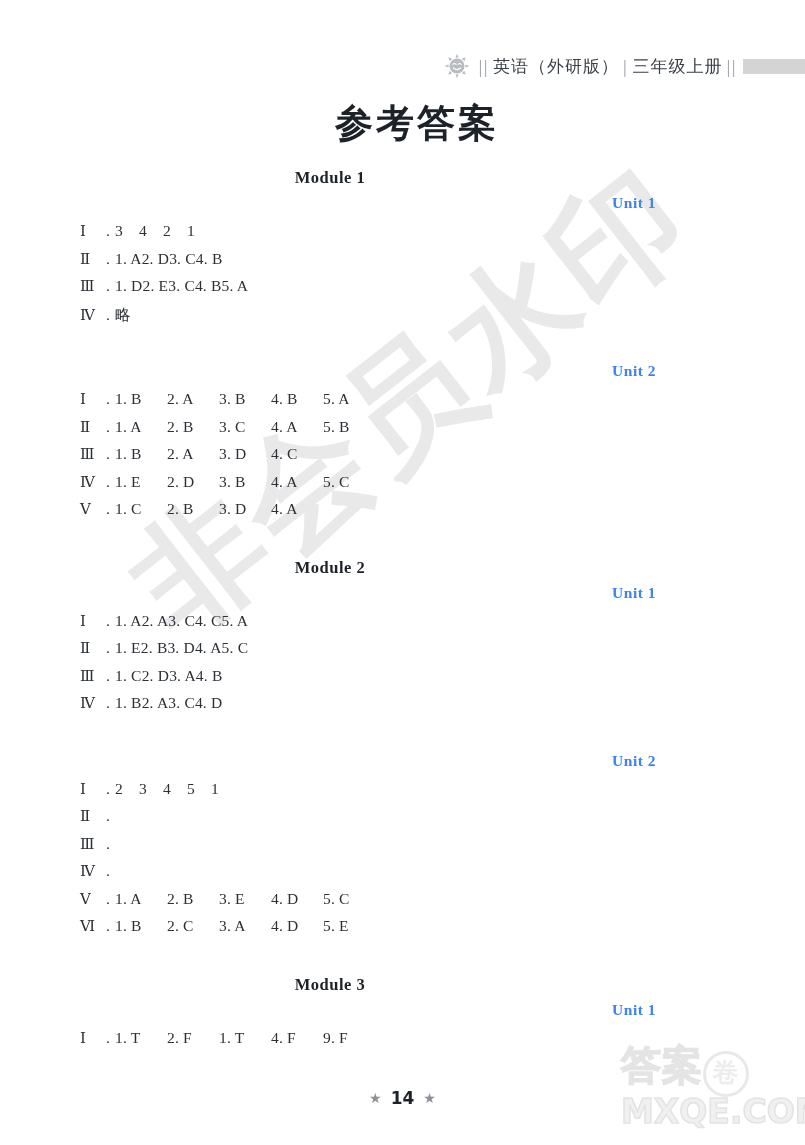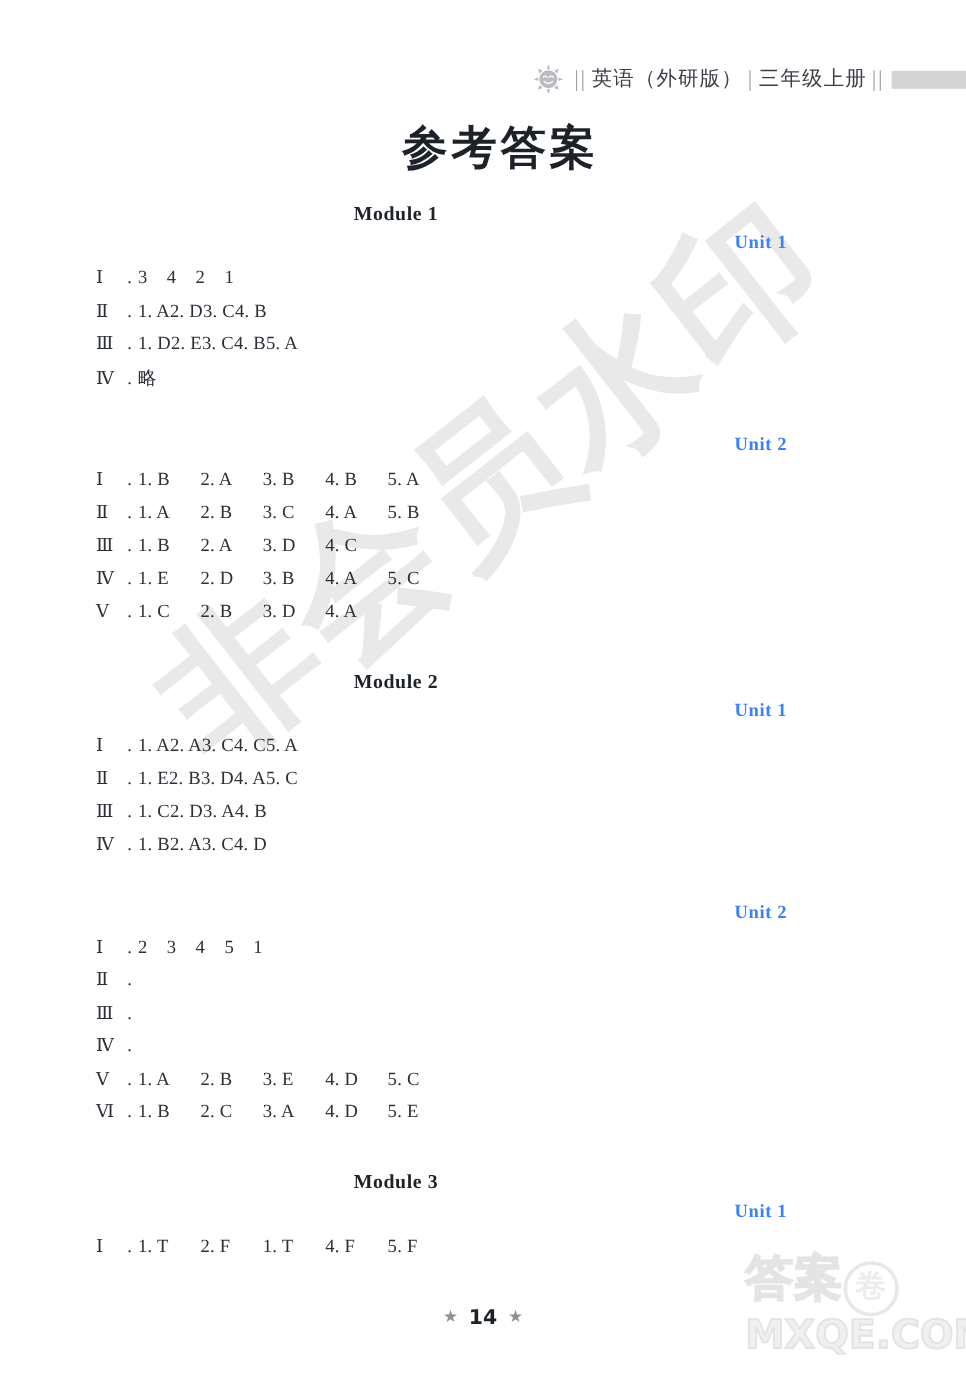--- a/index.html
+++ b/index.html
@@ -396,21 +396,21 @@
         <span class="ans-items"><span class="it">1. B</span><span class="it">2. C</span><span class="it">3. A</span><span class="it">4. D</span><span class="it">5. E</span></span>
       </div>
     </div>
     <div class="gap-lg"></div>
     <div class="module-head module">Module  3</div>
     <div class="unit-head">Unit  1</div>
     <div class="ans-block">
       <div class="ans-row">
         <span class="ans-num">Ⅰ</span>
         <span class="ans-dot">.</span>
-        <span class="ans-items"><span class="it">1. T</span><span class="it">2. F</span><span class="it">1. T</span><span class="it">4. F</span><span class="it">5. F</span></span>
+        <span class="ans-items"><span class="it">1. T</span><span class="it">2. F</span><span class="it">1. T</span><span class="it">4. F</span><span class="it">9. F</span></span>
       </div>
     </div>
   </div>
 
 <div class="wm-corner">
   <div class="wm-logo">
     <span>答案</span><span class="circ">卷</span>
   </div>
   <div class="wm-url">MXQE.COM</div>
 </div>

